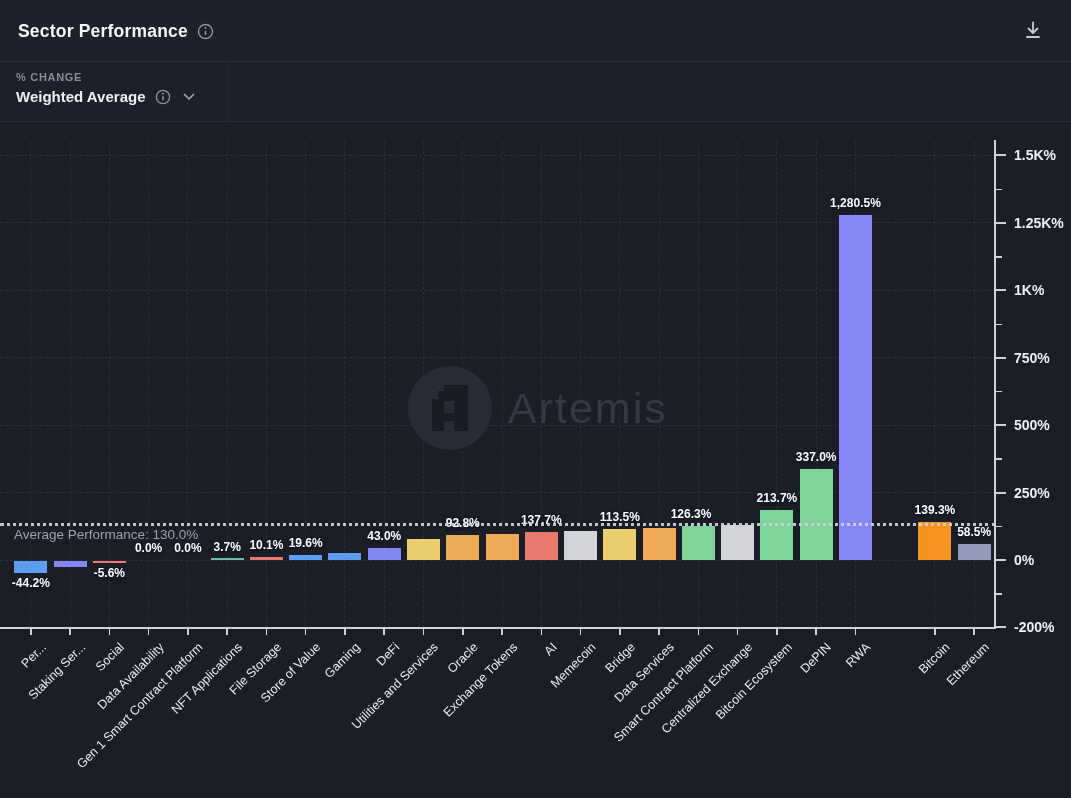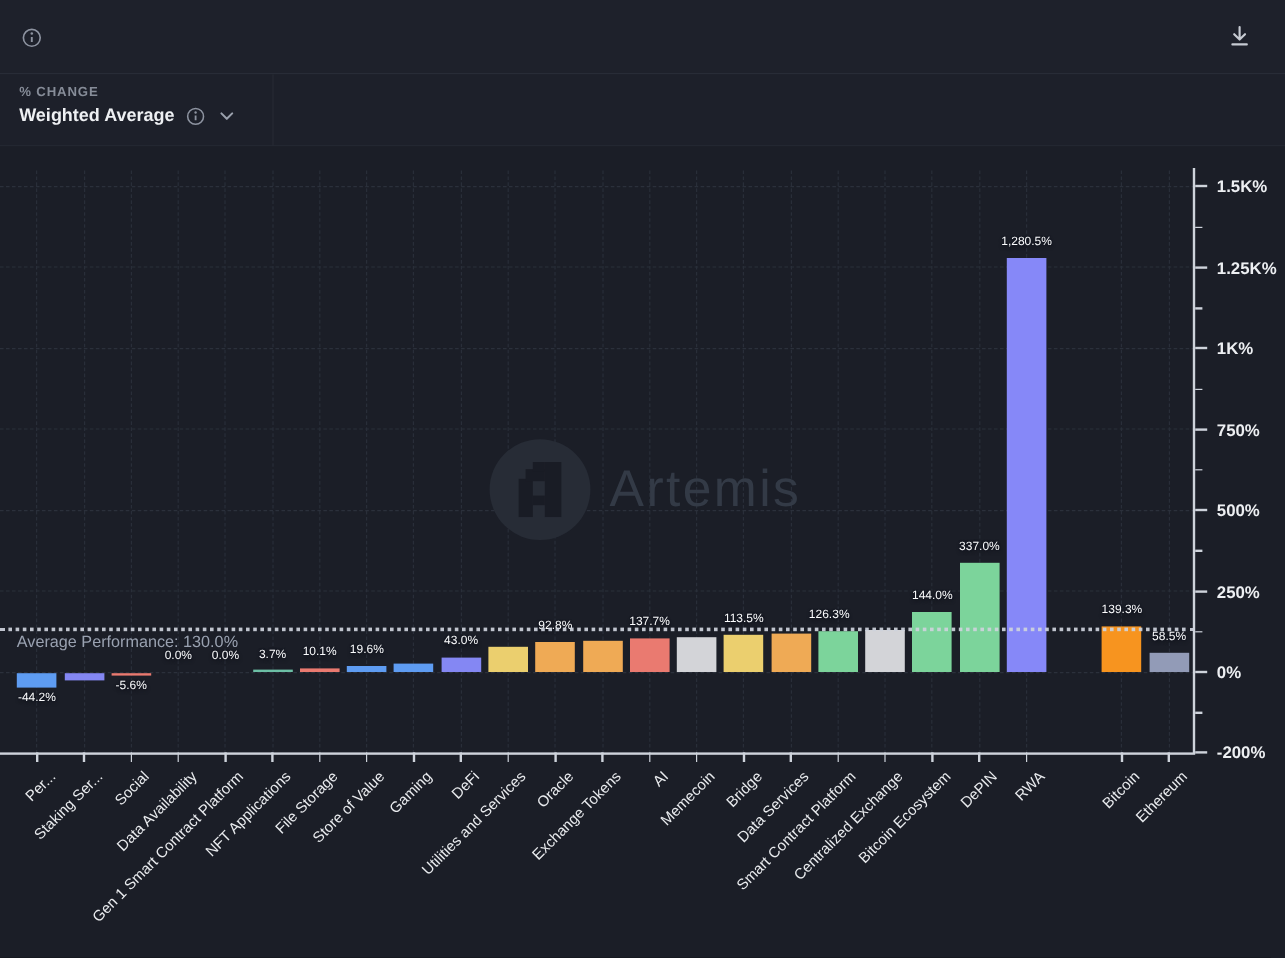--- a/index.html
+++ b/index.html
@@ -31,21 +31,21 @@
   .vgrid { position:absolute; top:20px; height:486px; width:0; border-left:1px dashed #292e39; }
   .yaxis-line { position:absolute; left:994px; top:18px; width:2px; height:488px; background:#ced3db; }
   .xaxis-line { position:absolute; left:0; top:505px; width:996px; height:2px; background:#ced3db; }
   .ytick { position:absolute; left:996px; height:2px; background:#ced3db; }
   .ytick.major { width:10px; }
   .ytick.minor { width:6px; height:1.5px; }
   .ylabel { position:absolute; left:1014px; width:56px; font-size:14px; font-weight:600; color:#edeff2; }
   .xtick { position:absolute; top:505px; width:1.5px; height:8px; background:#ced3db; }
   .bar { position:absolute; }
   .bar-label { position:absolute; transform:translateX(-50%); white-space:nowrap;
-               font-size:10px; font-weight:400; color:#fbfcfd;
+               font-size:12px; font-weight:700; color:#fbfcfd;
                text-shadow:1px 1px 0 #161923,-1px 1px 0 #161923,1px -1px 0 #161923,-1px -1px 0 #161923,0 2px 3px rgba(16,18,25,.9); }
   .cat-label { position:absolute; top:518px; white-space:nowrap; font-size:12.5px; color:#e9ebee;
                transform:rotate(-45deg); transform-origin:100% 0; }
   .avg-line { position:absolute; left:0; top:402px; width:996px; height:0;
               border-top:3px dotted #ced3dd; opacity:.92; z-index:6; }
   .avg-label { position:absolute; left:14px; top:374px; font-size:13.5px; font-weight:500; color:#99a1b0; z-index:6; }
 
   
   .watermark { position:absolute; left:408px; top:244px; display:flex; align-items:center; gap:16px;
                pointer-events:none; z-index:1; }
@@ -53,20 +53,21 @@
                align-items:center; justify-content:center; }
   .wm-text { font-size:43px; font-weight:300; color:#333a46; letter-spacing:2px; }
 </style>
 </head>
 <body>
 
 <div class="app">
 
   <div class="header">
     <div class="title-wrap">
+      <span class="title">Sector Performance</span>
       <svg class="icon-info" viewBox="0 0 16 16" fill="none">
         <circle cx="8" cy="8" r="6.6" stroke="currentColor" stroke-width="1.3"></circle>
         <line x1="8" y1="7.3" x2="8" y2="11.2" stroke="currentColor" stroke-width="1.5"></line>
         <circle cx="8" cy="4.7" r="1" fill="currentColor"></circle>
       </svg>
     </div>
     <button class="dl-btn">
       <svg viewBox="0 0 22 22" fill="none" width="22" height="22">
         <path d="M11 3.5 V13.5 M6.5 9.5 L11 14 L15.5 9.5" stroke="currentColor" stroke-width="1.8" stroke-linecap="round" stroke-linejoin="round"></path>
         <line x1="5" y1="18" x2="17" y2="18" stroke="currentColor" stroke-width="1.8" stroke-linecap="round"></line>
@@ -226,21 +227,21 @@
       <div class="cat-label" style="right: 403.88px;">Data Services</div>
       <div class="xtick" style="left: 697.64px;"></div>
       <div class="bar" style="left: 681.89px; width: 33px; height: 34.0631px; background: rgb(124, 212, 155); top: 403.937px;"></div>
       <div class="bar-label" style="left: 691px; top: 384.937px;">126.3%</div>
       <div class="cat-label" style="right: 364.61px;">Smart Contract Platform</div>
       <div class="xtick" style="left: 736.91px;"></div>
       <div class="bar" style="left: 721.16px; width: 33px; height: 34.5216px; background: rgb(211, 212, 216); top: 403.478px;"></div>
       <div class="cat-label" style="right: 325.34px;">Centralized Exchange</div>
       <div class="xtick" style="left: 776.18px;"></div>
       <div class="bar" style="left: 760.43px; width: 33px; height: 49.8136px; background: rgb(124, 212, 155); top: 388.186px;"></div>
-      <div class="bar-label" style="left: 776.93px; top: 369.186px;">144.0%</div>
+      <div class="bar-label" style="left: 776.93px; top: 369.186px;">213.7%</div>
       <div class="cat-label" style="right: 286.07px;">Bitcoin Ecosystem</div>
       <div class="xtick" style="left: 815.45px;"></div>
       <div class="bar" style="left: 799.7px; width: 33px; height: 90.8889px; background: rgb(124, 212, 155); top: 347.111px;"></div>
       <div class="bar-label" style="left: 816.2px; top: 328.111px;">337.0%</div>
       <div class="cat-label" style="right: 246.8px;">DePIN</div>
       <div class="xtick" style="left: 854.72px;"></div>
       <div class="bar" style="left: 838.97px; width: 33px; height: 345.351px; background: rgb(134, 136, 248); top: 92.6492px;"></div>
       <div class="bar-label" style="left: 855.47px; top: 73.6492px;">1,280.5%</div>
       <div class="cat-label" style="right: 207.53px;">RWA</div>
       <div class="xtick" style="left: 934.19px;"></div>

